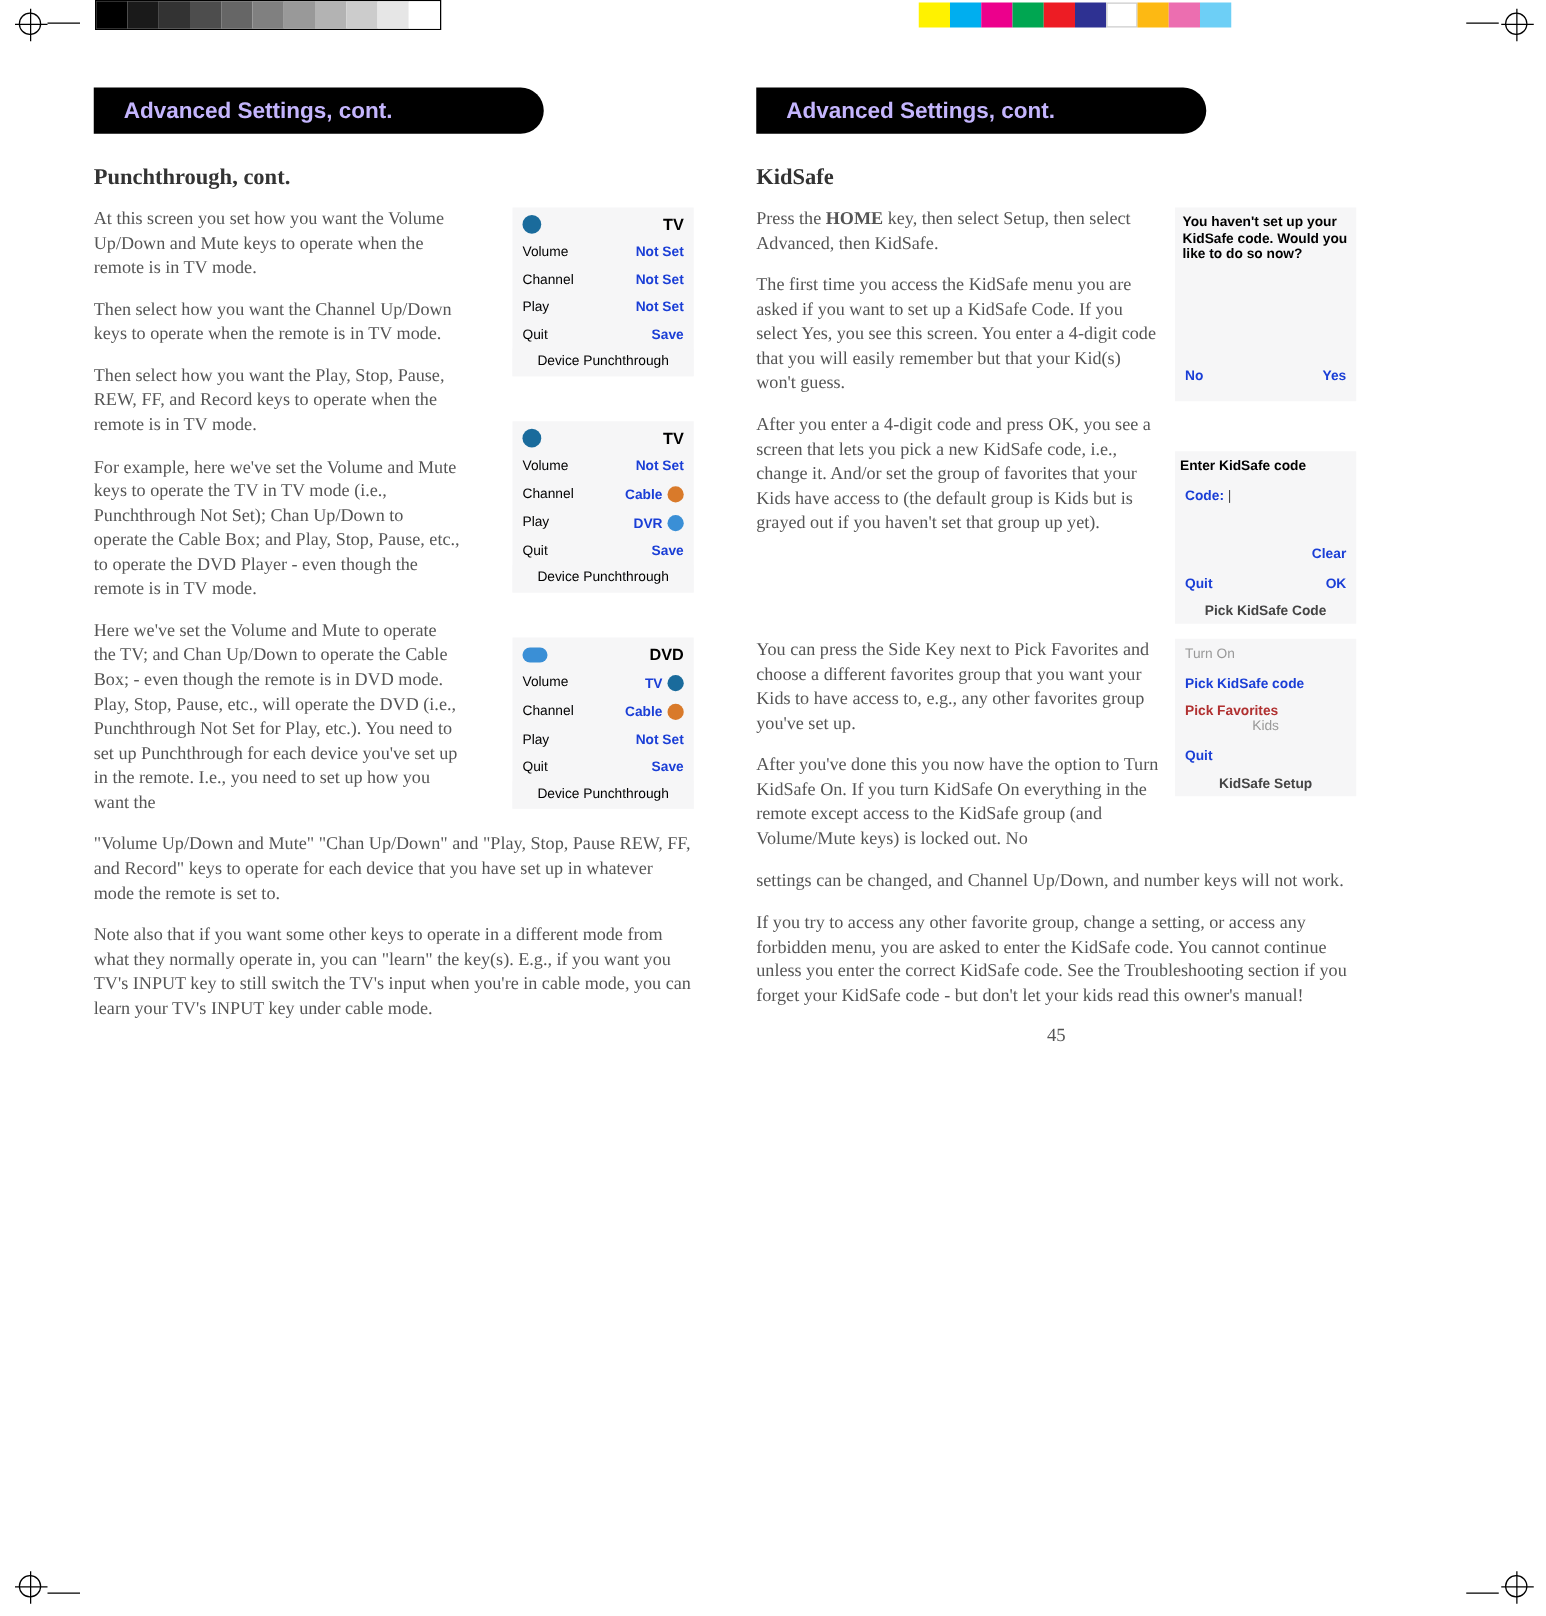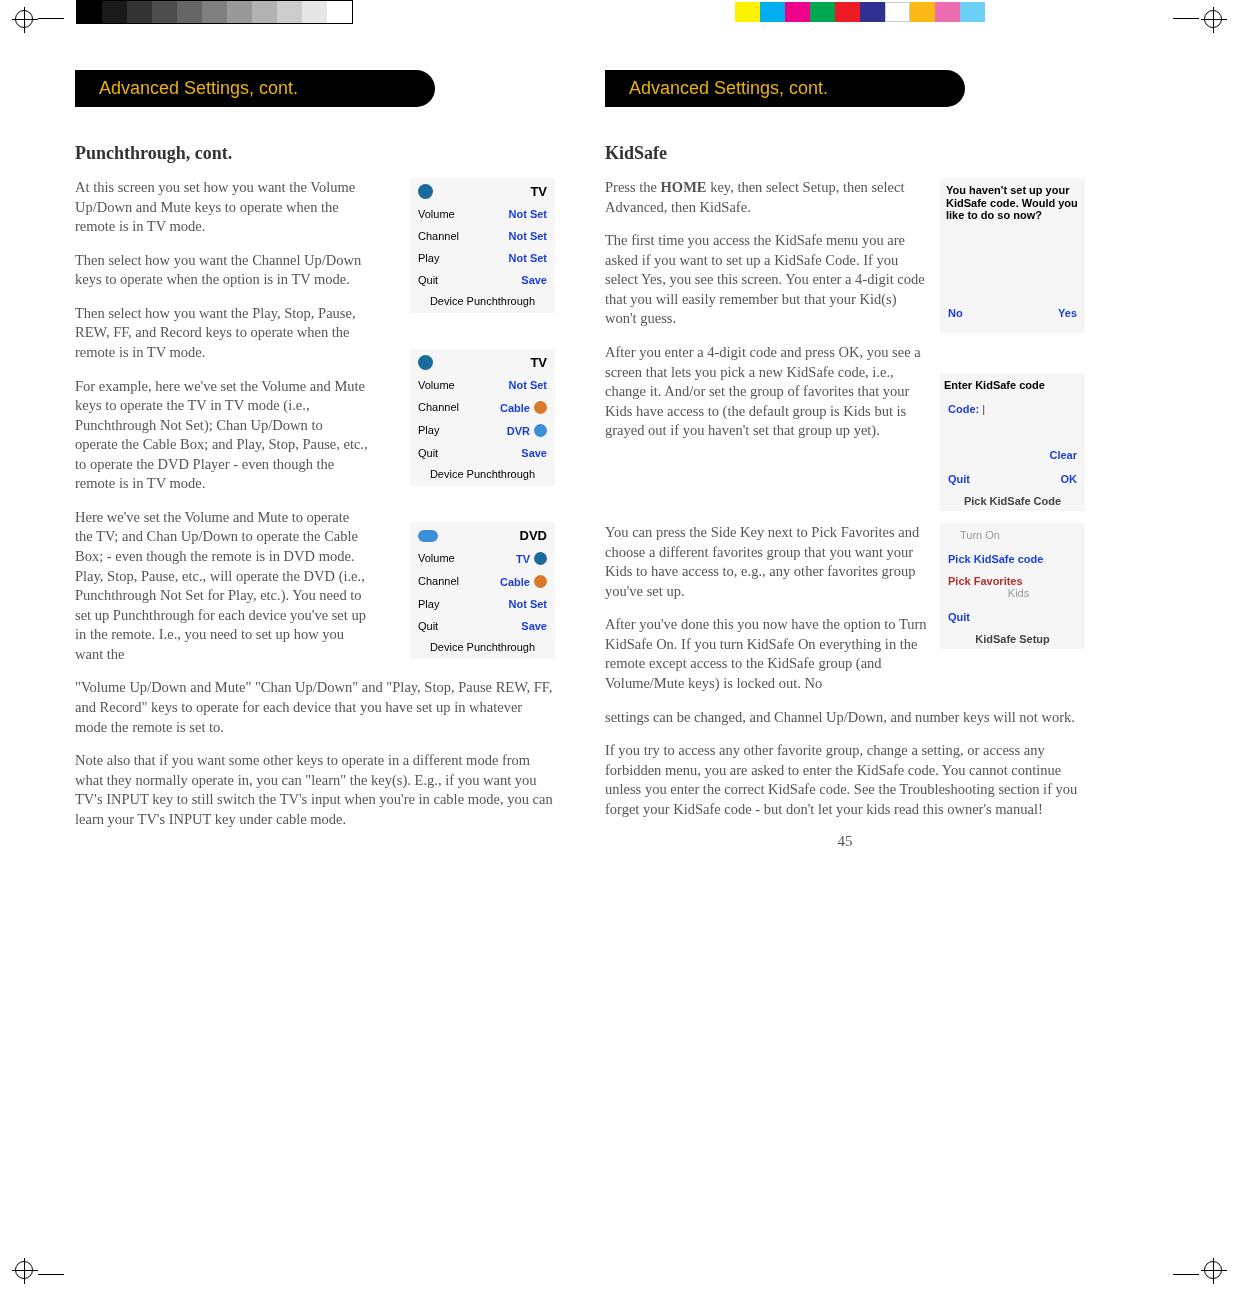--- a/index.html
+++ b/index.html
@@ -22,28 +22,28 @@
     .reg-line-l { position: absolute; top: 18px; left: 38px; width: 26px; height: 1px; background: #000; }
     .reg-line-r { position: absolute; top: 18px; right: 38px; width: 26px; height: 1px; background: #000; }
     .color-bar { position: absolute; top: 0; left: 76px; display: flex; border: 1px solid #000; }
     .color-bar-right { position: absolute; top: 2px; left: 735px; display: flex; }
     .swatch { width: 25px; height: 22px; }
     .swatch-r { width: 25px; height: 20px; }
     .bottom-marks { position: absolute; bottom: 10px; left: 0; width: 100%; }
     .page-wrap { display: flex; position: absolute; top: 70px; left: 75px; gap: 50px; }
     .page { width: 480px; }
     .badge {
-      background: #000; color: #eab308;
+      background: #000; color: #c4b5fd;
       font-family: Arial, Helvetica, sans-serif;
-      font-weight: normal;
+      font-weight: bold;
       font-size: 18px;
       padding: 8px 24px 8px 24px;
       border-radius: 0 20px 20px 0;
       display: inline-block;
-      margin-bottom: 36px;
+      margin-bottom: 24px;
       width: 360px;
     }
     .section-heading {
       font-weight: bold;
       font-size: 18px;
       color: #333;
       margin-bottom: 14px;
     }
     .body { font-size: 14.5px; line-height: 1.35; color: #555; }
     .body p { margin-bottom: 14px; }
@@ -63,21 +63,21 @@
     .row .val.withicon { display: flex; align-items: center; gap: 4px; }
     .mini-icon { width: 13px; height: 13px; border-radius: 50%; display: inline-block; }
     .shot-foot { text-align: center; padding: 4px 0 6px; font-size: 11px; color: #000; background: #f6f6f7; }
     .pagenum { text-align: center; margin-top: 12px; font-size: 15px; color: #555; }
     .right-col { display: flex; gap: 10px; }
     .right-shots { display: flex; flex-direction: column; gap: 40px; width: 145px; }
     .kshot { width: 145px; background: #f6f6f7; font-family: Arial, Helvetica, sans-serif; font-size: 11px; }
     .kshot .msg { padding: 6px 6px 2px; font-weight: bold; font-size: 11px; color: #000; line-height: 1.15; }
     .kshot .row2 { display: flex; justify-content: space-between; padding: 6px 8px; }
     .blue { color: #1a3ed6; font-weight: bold; }
-    .gray { color: #999; margin-left: 12px; }
+    .gray { color: #999; }
     .red { color: #b03030; font-weight: bold; }
     .ktitle { text-align: center; font-weight: bold; font-size: 11px; padding: 4px 0; }
     .kheader { text-align: left; padding: 6px 4px; font-weight: bold; font-size: 11px; color: #000; }
     .codeline { padding: 6px 8px 28px; }
     .cloud-icon { width: 20px; height: 12px; background: #3a8fd6; border-radius: 10px; display: inline-block; position: relative; }
   </style>
 </head>
 <body>
 
 <div class="reg-marks">
@@ -114,21 +114,21 @@
 
 <div class="page-wrap">
 
   <div class="page">
     <div class="badge">Advanced Settings, cont.</div>
     <div class="section-heading">Punchthrough, cont.</div>
 
     <div class="left-col">
       <div class="left-text body">
         <p>At this screen you set how you want the Volume Up/Down and Mute keys to operate when the remote is in TV mode.</p>
-        <p>Then select how you want the Channel Up/Down keys to operate when the option is in TV mode.</p>
+        <p>Then select how you want the Channel Up/Down keys to operate when the remote is in TV mode.</p>
         <p>Then select how you want the Play, Stop, Pause, REW, FF, and Record keys to operate when the remote is in TV mode.</p>
         <p>For example, here we've set the Volume and Mute keys to operate the TV in TV mode (i.e., Punchthrough Not Set); Chan Up/Down to operate the Cable Box; and Play, Stop, Pause, etc., to operate the DVD Player - even though the remote is in TV mode.</p>
         <p>Here we've set the Volume and Mute to operate the TV; and Chan Up/Down to operate the Cable Box; - even though the remote is in DVD mode. Play, Stop, Pause, etc., will operate the DVD (i.e., Punchthrough Not Set for Play, etc.). You need to set up Punchthrough for each device you've set up in the remote. I.e., you need to set up how you want the</p>
       </div>
       <div class="shots">
 
         <div class="shot">
           <div class="shot-head">
               <span class="icon-dot" style="background:#1a6b9c"></span>
               <span class="shot-title">TV</span>

